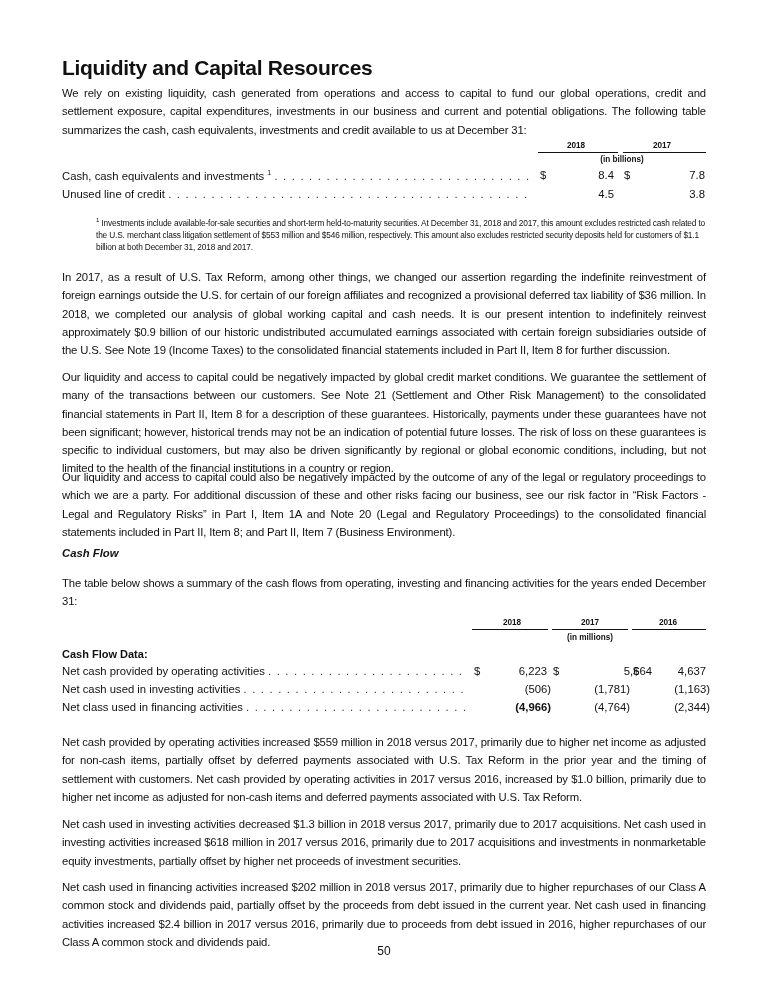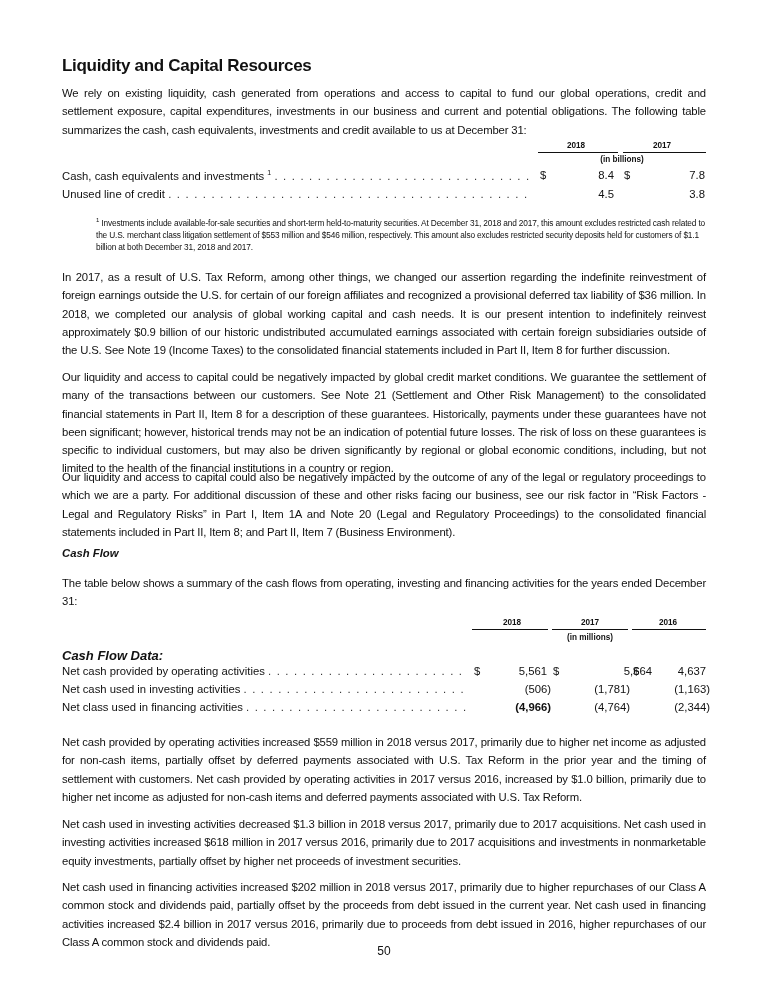--- a/index.html
+++ b/index.html
@@ -3,21 +3,21 @@
 <meta charset="utf-8">
 <style>
   html, body { margin: 0; padding: 0; background: #ffffff; }
   body {
     width: 768px; height: 993px; position: relative; overflow: hidden;
     font-family: "Liberation Sans", sans-serif; color: #111;
   }
   .page { position: absolute; left: 62px; top: 0; width: 644px; }
   h1 {
     position: absolute; left: 0; top: 56px; margin: 0;
-    font-size: 17px; font-weight: bold; letter-spacing: -0.3px;
+    font-size: 21px; font-weight: bold; letter-spacing: -0.3px;
   }
   p.body {
     position: absolute; left: 0; width: 644px; margin: 0;
     font-size: 11.3px; line-height: 18.3px; text-align: justify;
     letter-spacing: -0.15px;
   }
   .subhead {
     position: absolute; left: 0; margin: 0; font-size: 11.3px;
     font-weight: bold; font-style: italic;
   }
@@ -29,21 +29,21 @@
   .label { position: absolute; left: 0; white-space: nowrap; overflow: hidden; }
   .dots { color: #333; letter-spacing: 1.2px; }
   .dollar { position: absolute; font-size: 11.3px; }
   .val { position: absolute; font-size: 11.3px; text-align: right; }
   .fn {
     position: absolute; left: 34px; width: 610px; font-size: 8.3px;
     line-height: 12.2px; margin: 0; letter-spacing: -0.15px;
   }
   .fn sup { font-size: 6px; }
   sup.s { font-size: 7px; vertical-align: 5px; }
-  .cf-title { position: absolute; left: 0; font-size: 13px; font-weight: bold; font-style: italic; }
+  .cf-title { position: absolute; left: 0; font-size: 11px; font-weight: bold; }
   .pagenum { position: absolute; left: 0; width: 644px; text-align: center; top: 944px; font-size: 12px; }
 </style>
 </head>
 <body>
 
 <div class="page">
 
   <h1>Liquidity and Capital Resources</h1>
 
   <p class="body" style="top:84px;">We rely on existing liquidity, cash generated from operations and access to capital to fund our global operations, credit and settlement exposure, capital expenditures, investments in our business and current and potential obligations.  The following table summarizes the cash, cash equivalents, investments and credit available to us at December 31:</p>
@@ -100,21 +100,21 @@
     <div class="unit" style="left:488px; top:633px; width:80px;">(in millions)</div>
 
     <div class="cf-title" style="top:648px;">Cash Flow Data:</div>
 
     <div class="row" style="top:665px; width:644px;">
       <div class="label" style="width:406px;">
         <span>Net cash provided by operating activities</span>
         <span class="dots">. . . . . . . . . . . . . . . . . . . . . . . . . . . . . . . . . . . . . . . . . . . . . . . . . . . . . . . . . . . . . . . . . . . . . . . . . . . . . . . .</span>
       </div>
       <span class="dollar" style="left:412px;">$</span>
-      <span class="val" style="left:420px; width:65px;">5,561</span>
+      <span class="val" style="left:420px; width:65px;">6,223</span>
       <span class="dollar" style="left:491px;">$</span>
       <span class="val" style="left:526px; width:64px;">5,664</span>
       <span class="dollar" style="left:571px;">$</span>
       <span class="val" style="left:580px; width:64px;">4,637</span>
     </div>
 
     <div class="row" style="top:683px; width:644px;">
       <div class="label" style="width:406px;">
         <span>Net cash used in investing activities</span>
         <span class="dots">. . . . . . . . . . . . . . . . . . . . . . . . . . . . . . . . . . . . . . . . . . . . . . . . . . . . . . . . . . . . . . . . . . . . . . . . . . . . . . . .</span>

